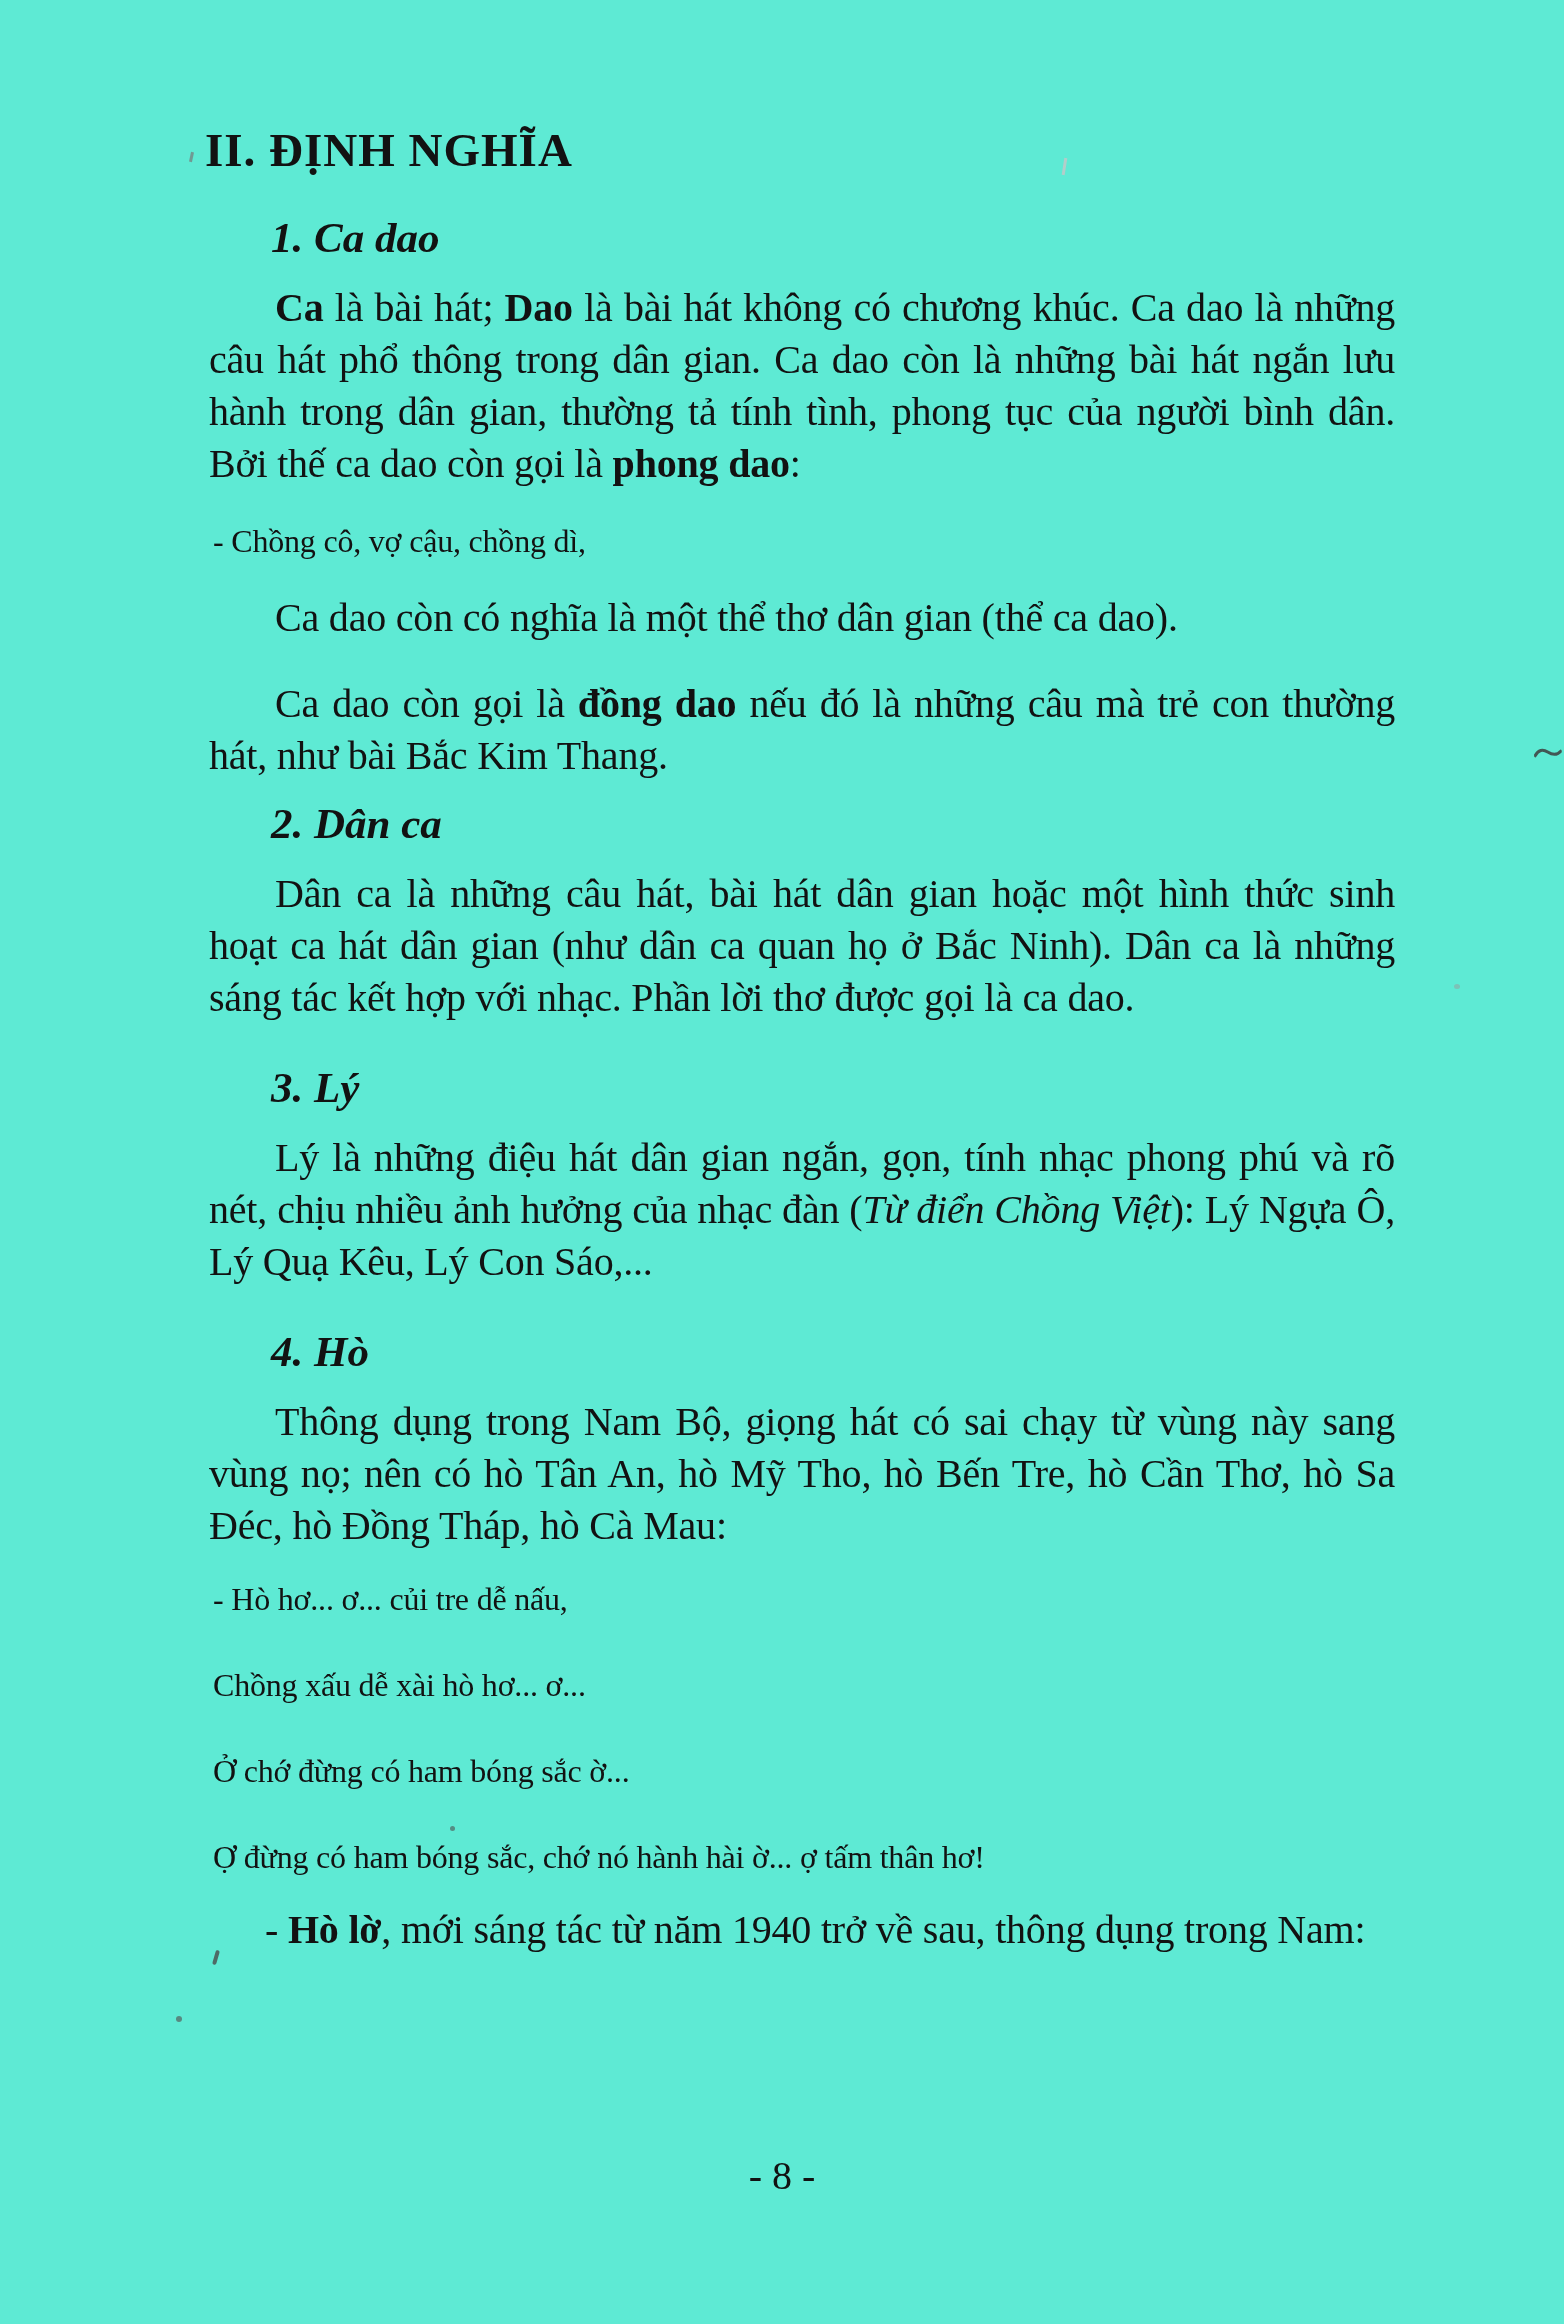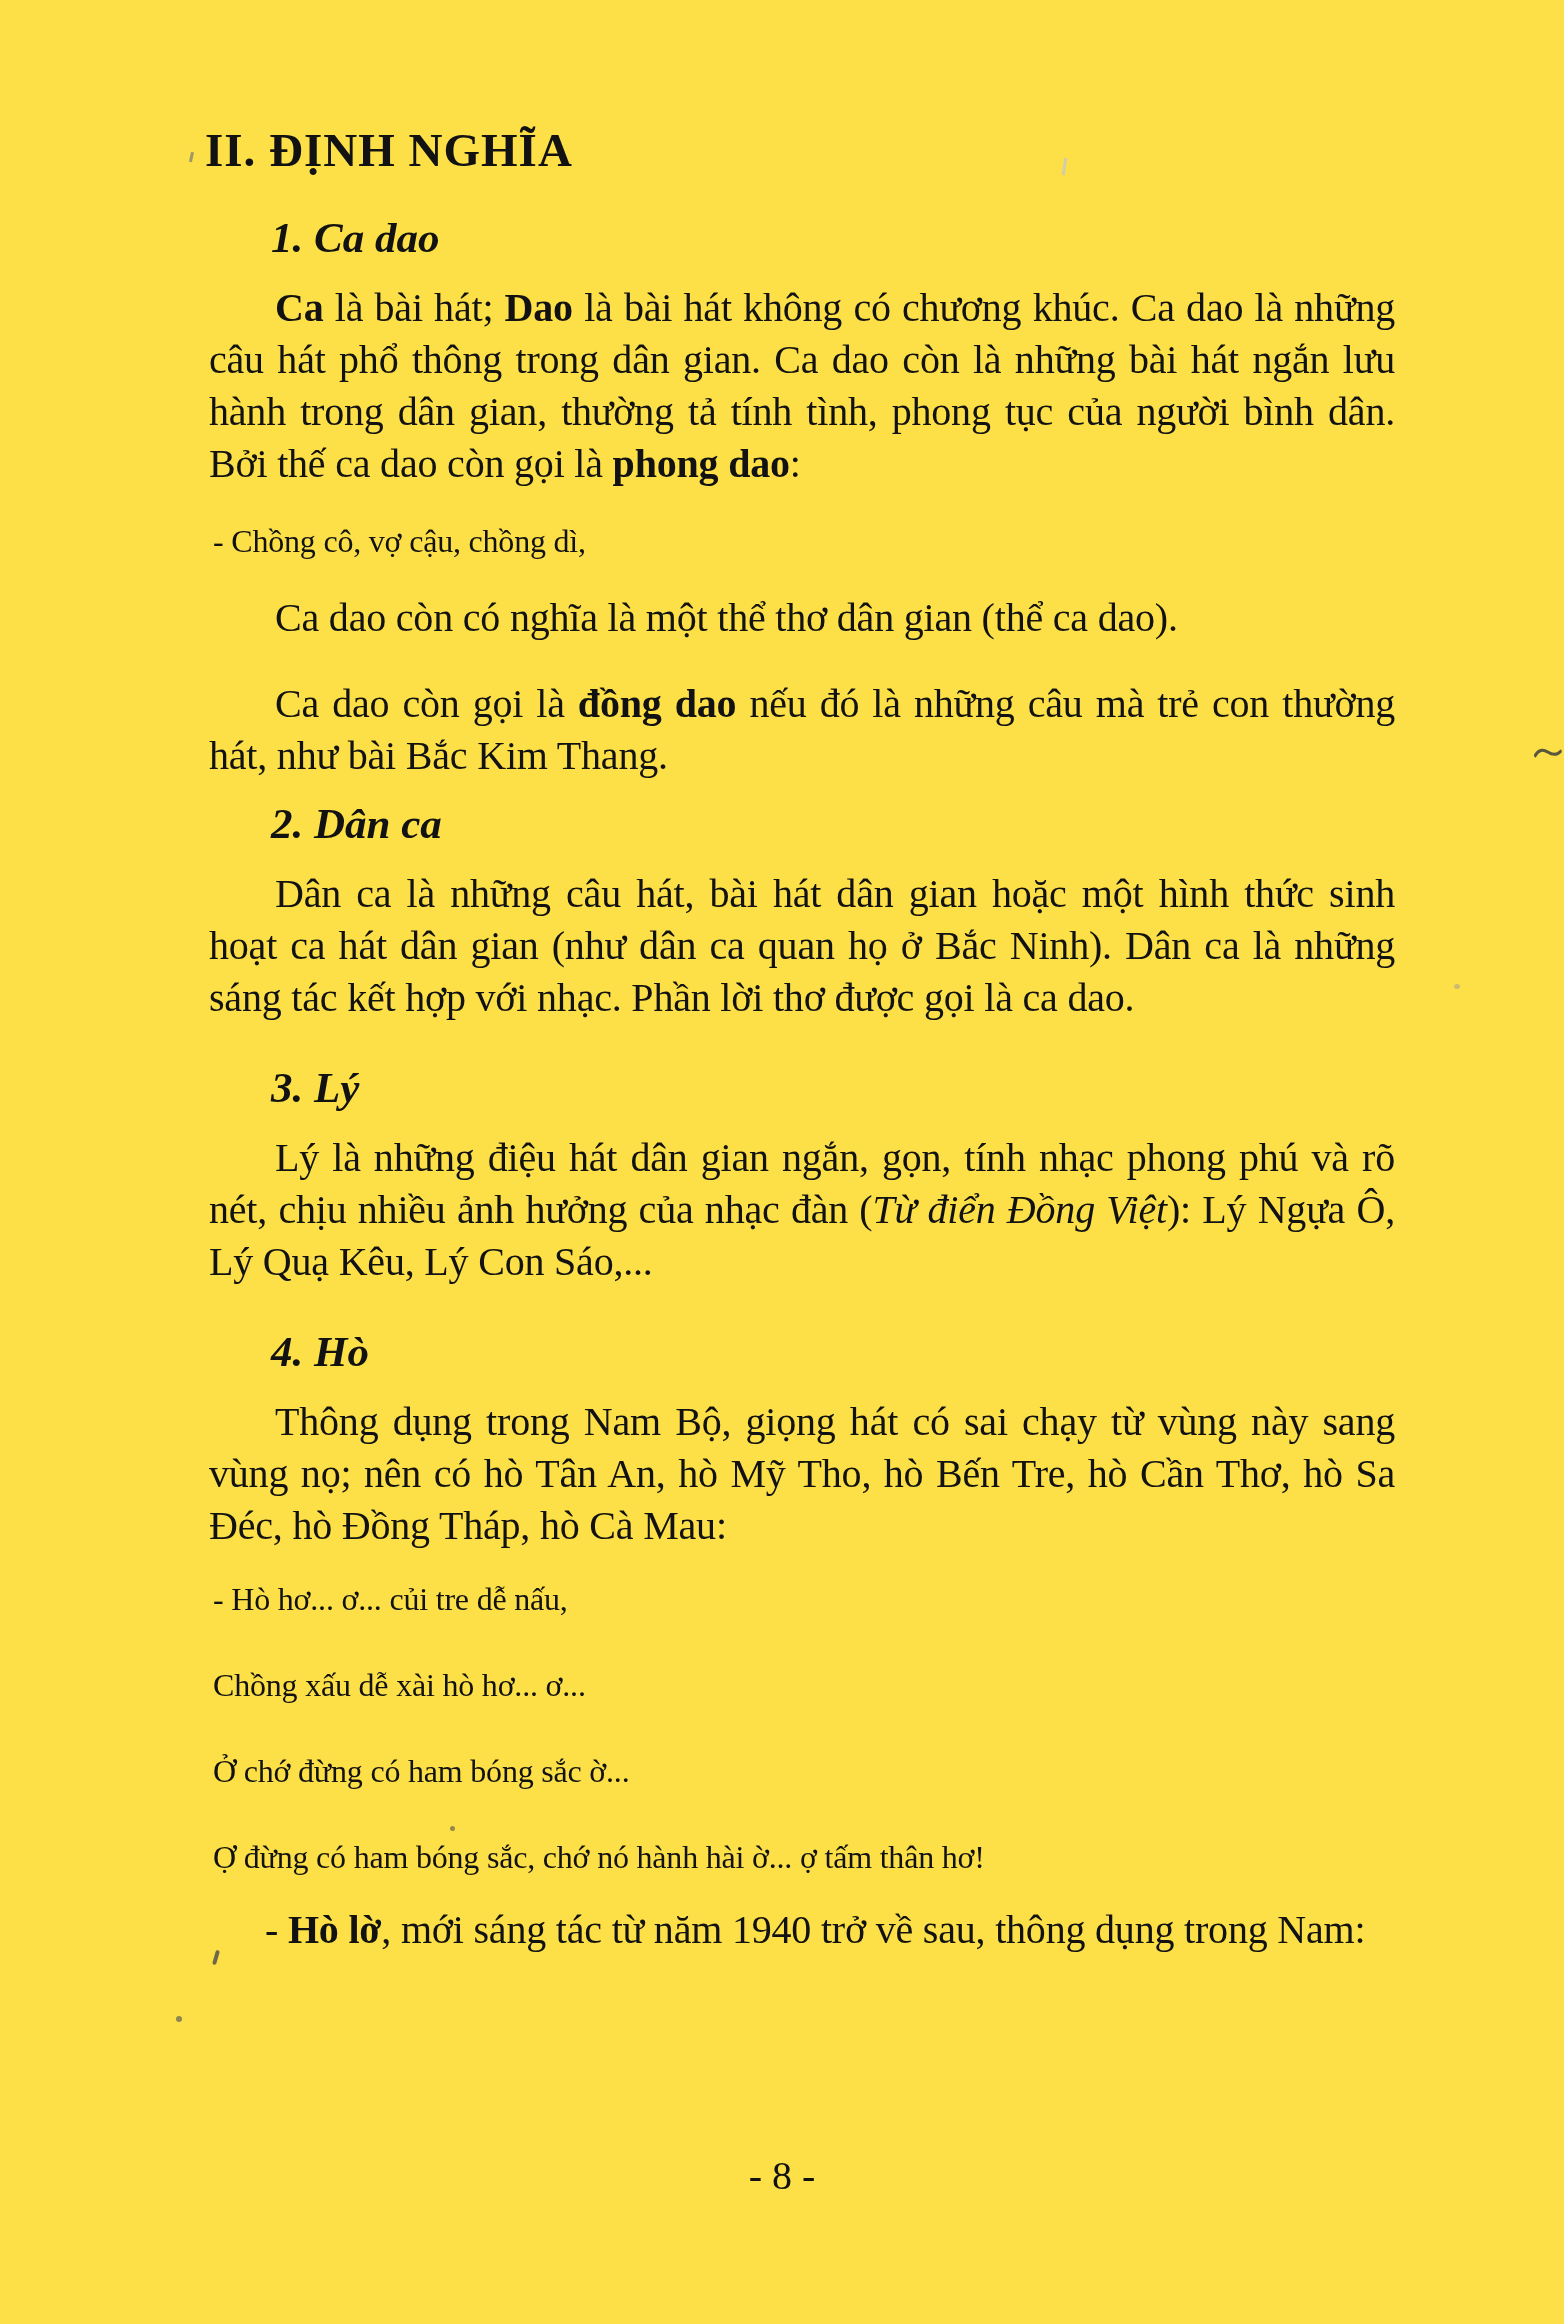--- a/index.html
+++ b/index.html
@@ -1,21 +1,21 @@
 <!DOCTYPE html>
 <html><head>
 <meta charset="utf-8">
 <style>
   html, body { margin: 0; padding: 0; background: #e8e8e8; }
   .page {
     position: relative;
     width: 1564px;
     height: 2324px;
     margin: 0 auto;
-    background: #fde047;
+    background: #5eead4;
     overflow: hidden;
     font-family: "Liberation Serif", "DejaVu Serif", serif;
     color: #121212;
   }
   .content {
     position: absolute;
     top: 118px;
     left: 205px;
     width: 1190px;
   }
@@ -96,21 +96,21 @@
     <p class="body gap-lg">Ca dao còn có nghĩa là một thể thơ dân gian (thể ca dao).</p>
 
     <p class="body"><span>Ca dao còn gọi là </span><b>đồng dao</b><span> nếu đó là những câu mà trẻ con thường hát, như bài Bắc Kim Thang.</span></p>
 
     <h2 class="sec-title">2. Dân ca</h2>
 
     <p class="body gap-lg">Dân ca là những câu hát, bài hát dân gian hoặc một hình thức sinh hoạt ca hát dân gian (như dân ca quan họ ở Bắc Ninh). Dân ca là những sáng tác kết hợp với nhạc. Phần lời thơ được gọi là ca dao.</p>
 
     <h2 class="sec-title">3. Lý</h2>
 
-    <p class="body gap-lg"><span>Lý là những điệu hát dân gian ngắn, gọn, tính nhạc phong phú và rõ nét, chịu nhiều ảnh hưởng của nhạc đàn (</span><i>Từ điển Đồng Việt</i><span>): Lý Ngựa Ô, Lý Quạ Kêu, Lý Con Sáo,...</span></p>
+    <p class="body gap-lg"><span>Lý là những điệu hát dân gian ngắn, gọn, tính nhạc phong phú và rõ nét, chịu nhiều ảnh hưởng của nhạc đàn (</span><i>Từ điển Chồng Việt</i><span>): Lý Ngựa Ô, Lý Quạ Kêu, Lý Con Sáo,...</span></p>
 
     <h2 class="sec-title">4. Hò</h2>
 
     <p class="body" style="margin-bottom:6px;">Thông dụng trong Nam Bộ, giọng hát có sai chạy từ vùng này sang vùng nọ; nên có hò Tân An, hò Mỹ Tho, hò Bến Tre, hò Cần Thơ, hò Sa Đéc, hò Đồng Tháp, hò Cà Mau:</p>
 
     <div class="verse-block tight">
       <p class="verse ind-88">- Hò hơ... ơ... củi tre dễ nấu,</p>
       <p class="verse ind-108">Chồng xấu dễ xài hò hơ... ơ...</p>
       <p class="verse ind-108">Ở chớ đừng có ham bóng sắc ờ...</p>
       <p class="verse ind-108">Ợ đừng có ham bóng sắc, chớ nó hành hài ờ... ợ tấm thân hơ!</p>

